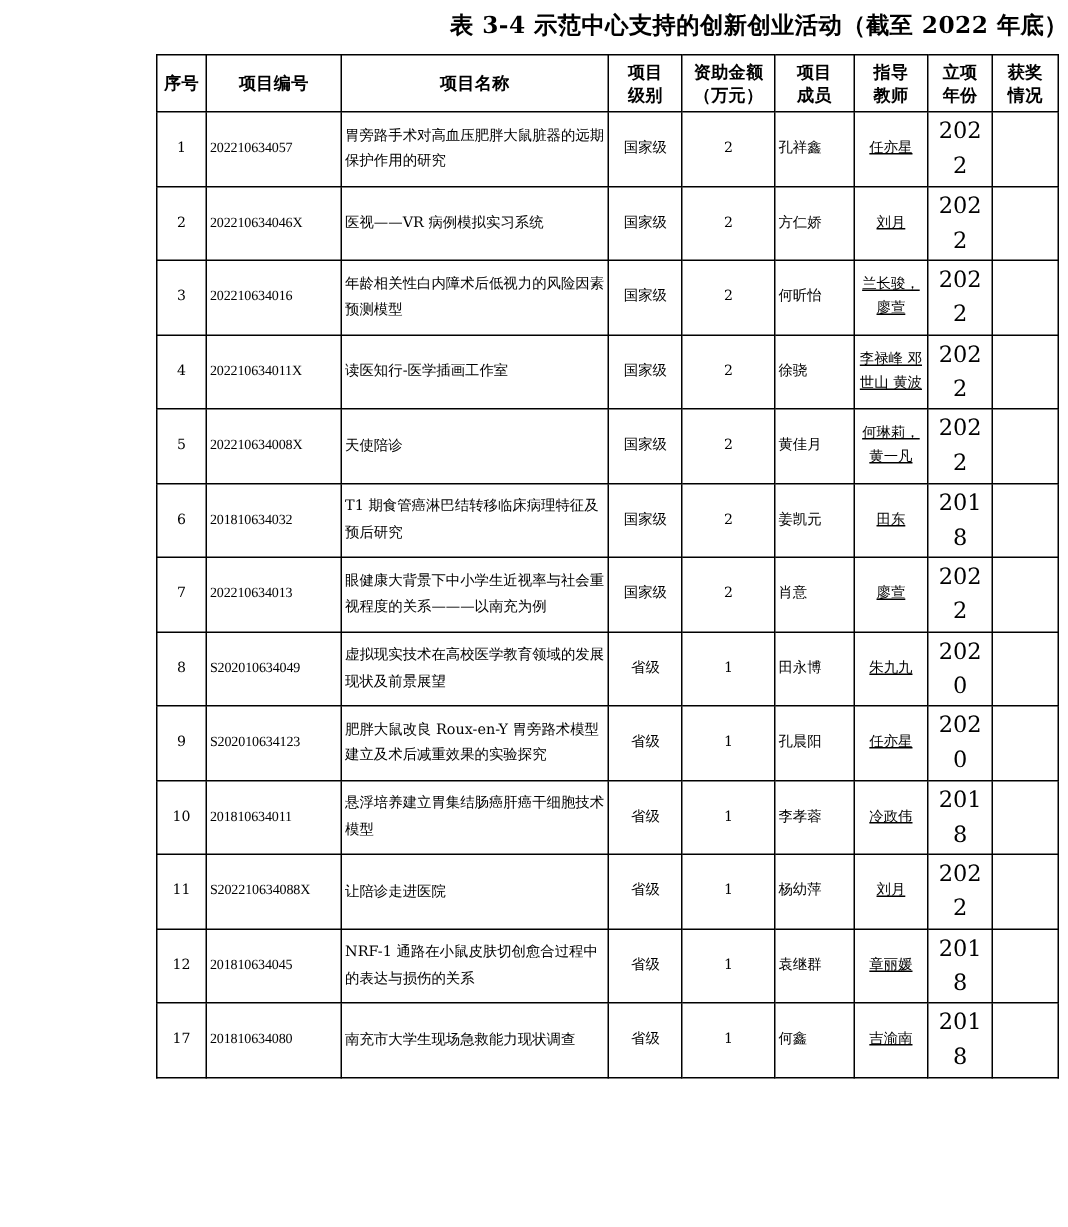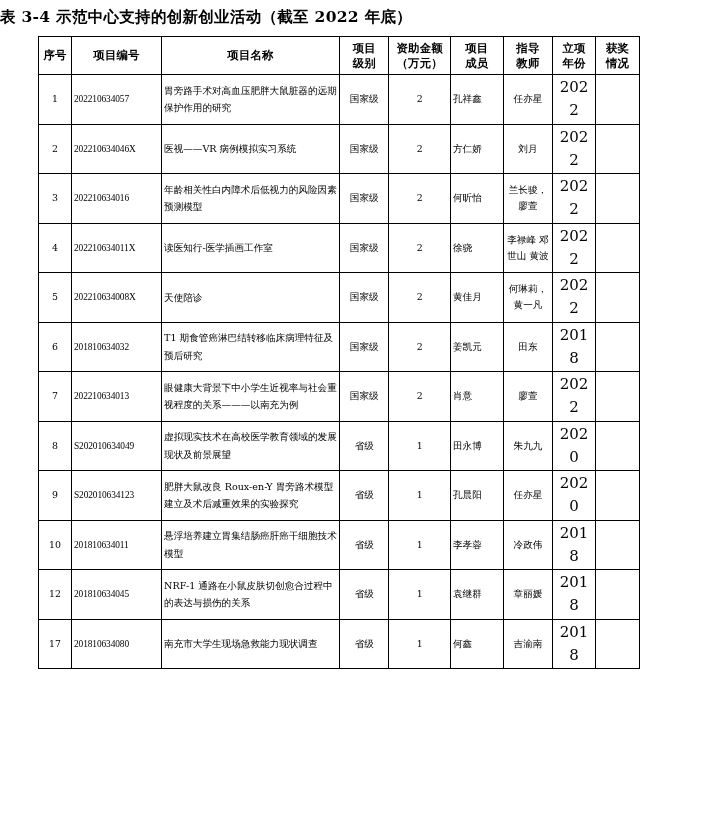--- a/index.html
+++ b/index.html
@@ -15,30 +15,30 @@
     color: #000000;
     overflow: hidden;
   }
   .page {
     width: 712px;
     height: 818px;
     position: relative;
     box-sizing: border-box;
   }
   .table-title {
-    text-align: left;
+    text-align: right;
     font-size: 15.5px;
     font-weight: bold;
     letter-spacing: 0.3px;
     padding-top: 7px;
     padding-bottom: 8px;
     font-family: "DejaVu Serif", "Liberation Serif", serif;
   }
   .table-wrap {
-    padding: 0 24px 0 38px;
+    padding: 0 24px 0 104px;
     box-sizing: border-box;
   }
   table.data-table {
     border-collapse: collapse;
     table-layout: fixed;
     width: 602px;
     font-size: 9.2px;
     line-height: 1.55;
   }
   table.data-table th,
@@ -68,21 +68,21 @@
   col.c-teacher  { width: 45px; }
   col.c-year     { width: 39px; }
   col.c-award    { width: 40px; }
 
   td.idx      { text-align: center; font-size: 9.4px; }
   td.code     { text-align: left; font-size: 9.4px; letter-spacing: -0.1px; font-family: Liberation Serif, serif; }
   td.name     { text-align: left; padding-left: 3px; font-size: 9.6px; line-height: 1.85; }
   td.level    { text-align: center; font-size: 9.6px; font-family: Liberation Serif, serif; }
   td.fund     { text-align: center; font-size: 9.4px; }
   td.member   { font-size: 9.6px; line-height: 1.7; }
-  td.teacher  { text-align: center; font-size: 9.6px; line-height: 1.7; }
+  td.teacher  { text-align: center; font-size: 9.6px; line-height: 1.7; text-decoration: underline; }
   td.year     { text-align: center; font-size: 15px; }
   td.award    { text-align: center; font-size: 9.4px; }
   .hdr-line { display: block; }
 </style>
 </head>
 <body>
 
 <div class="page">
 
   <div class="table-title">表 3-4  示范中心支持的创新创业活动（截至 2022 年底）</div>
@@ -242,20 +242,31 @@
           <td class="code">201810634011</td>
           <td class="name">悬浮培养建立胃集结肠癌肝癌干细胞技术模型</td>
           <td class="level">省级</td>
           <td class="fund">1</td>
           <td class="member">李孝蓉</td>
           <td class="teacher">冷政伟</td>
           <td class="year">2018</td>
           <td class="award"></td>
         </tr>
         <tr>
+          <td class="idx">11</td>
+          <td class="code">S202210634088X</td>
+          <td class="name">让陪诊走进医院</td>
+          <td class="level">省级</td>
+          <td class="fund">1</td>
+          <td class="member">杨幼萍</td>
+          <td class="teacher">刘月</td>
+          <td class="year">2022</td>
+          <td class="award"></td>
+        </tr>
+        <tr>
           <td class="idx">12</td>
           <td class="code">201810634045</td>
           <td class="name">NRF-1 通路在小鼠皮肤切创愈合过程中的表达与损伤的关系</td>
           <td class="level">省级</td>
           <td class="fund">1</td>
           <td class="member">袁继群</td>
           <td class="teacher">章丽媛</td>
           <td class="year">2018</td>
           <td class="award"></td>
         </tr>

